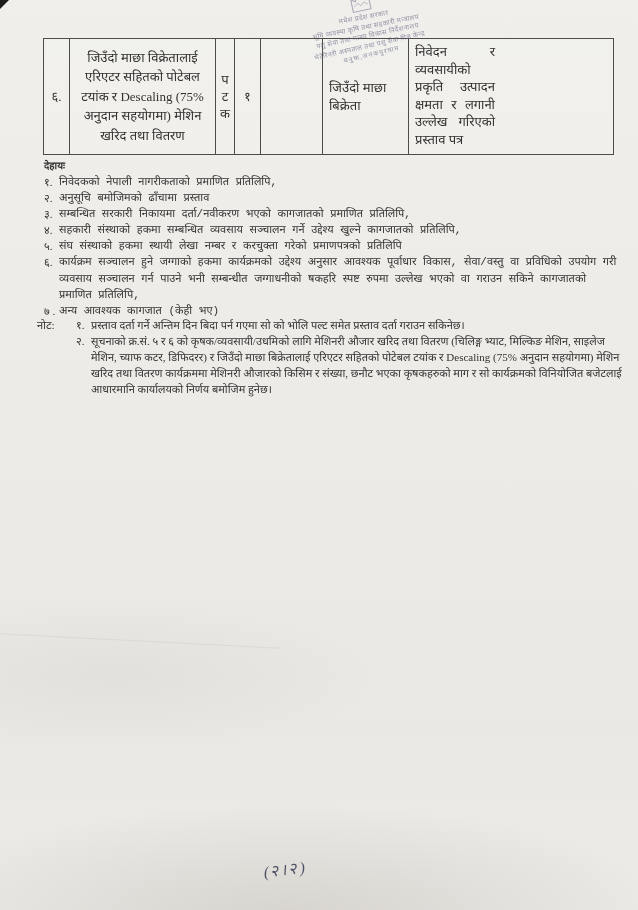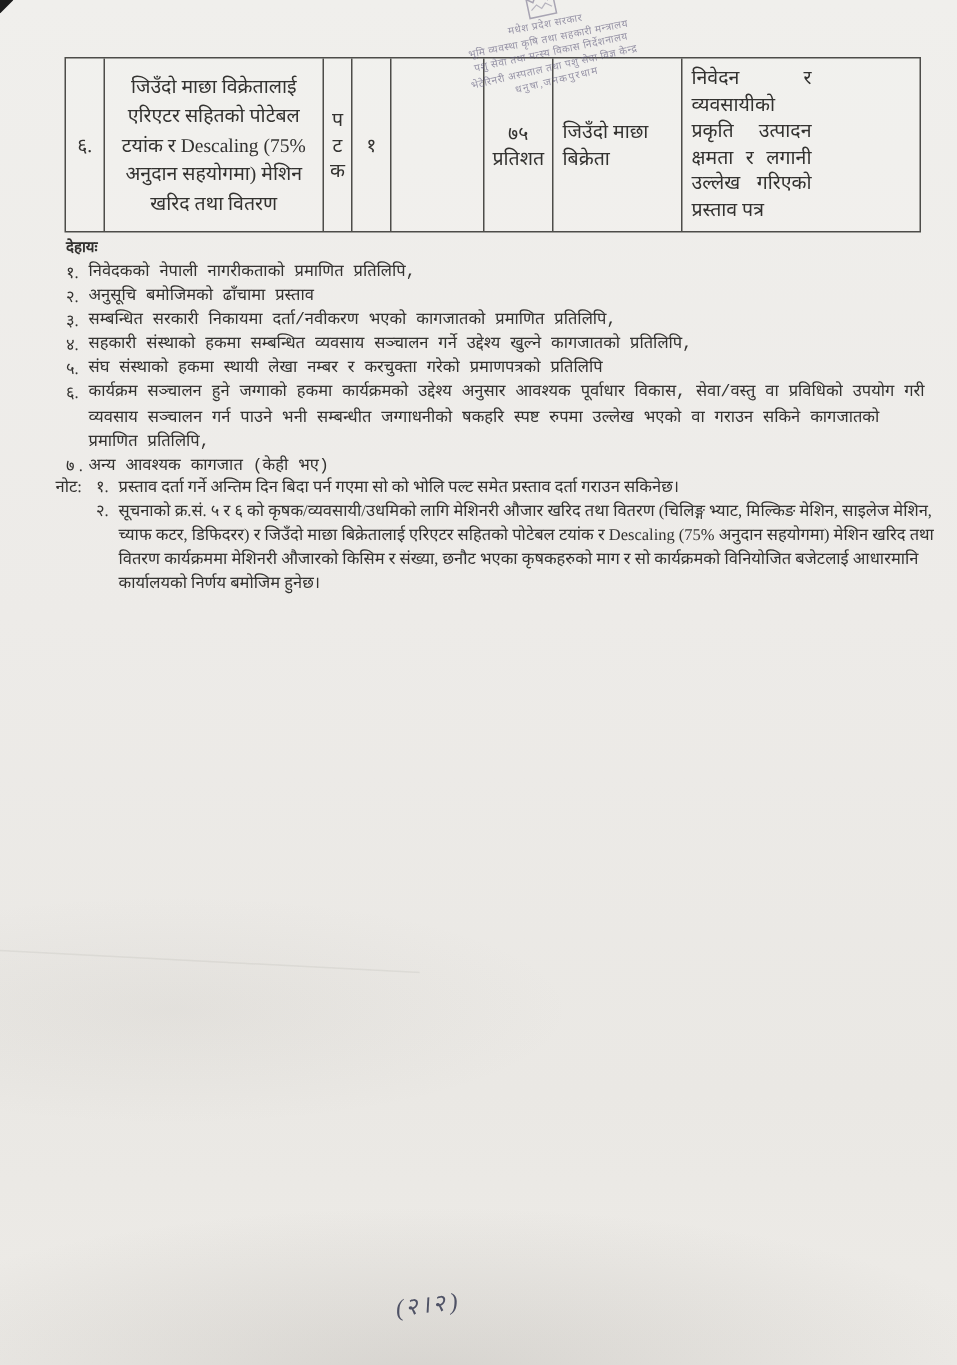--- a/index.html
+++ b/index.html
@@ -75,21 +75,21 @@
              text-align: justify; padding: 4px 5px 0 6px; line-height: 17.5px; }
 
   
   .details { position: absolute; left: 44px; top: 157px; width: 580px; }
   .details-heading { font-size: 10px; font-weight: bold; line-height: 17px; }
   .d-item { display: flex; font-size: 11px; line-height: 16.1px; }
   .d-item .num { flex: 0 0 15px; }
   .d-item .txt { flex: 1; font-family: Liberation Mono, monospace; }
 
   
-  .note { position: absolute; left: 37px; top: 317px; width: 588px; display: flex; font-size: 11px; line-height: 16.1px; }
+  .note { position: absolute; left: 37px; top: 317px; width: 588px; display: flex; font-size: 11px; line-height: 16.1px; gap: 12px; }
   .note-label { flex: 0 0 27px; }
   .note-items { flex: 1; }
   .n-item { display: flex; }
   .n-item .num { flex: 0 0 15px; }
   .n-item .txt { flex: 1; }
 
   
   .handwritten {
     position: absolute; left: 264px; top: 858px;
     font-size: 16px; color: #373b52;
@@ -121,21 +121,20 @@
 <div class="pricing-table">
   <div class="cell c-sn">६.</div>
   <div class="cell c-desc">जिउँदो माछा विक्रेतालाई एरिएटर सहितको पोटेबल टयांक र Descaling (75% अनुदान सहयोगमा) मेशिन खरिद तथा वितरण</div>
   <div class="cell c-unit">
     <span>प</span>
     <span>ट</span>
     <span>क</span>
   </div>
   <div class="cell c-qty">१</div>
   <div class="cell c-blank"></div>
-  <div class="cell c-sub">७५ प्रतिशत</div>
   <div class="cell c-ben">जिउँदो माछा बिक्रेता</div>
   <div class="cell c-doc">निवेदन र व्यवसायीको प्रकृति उत्पादन क्षमता र लगानी उल्लेख गरिएको प्रस्ताव पत्र</div>
 </div>
 
 <div class="details">
   <div class="details-heading">देहायः</div>
   <div class="d-item">
     <span class="num">१.</span>
     <span class="txt">निवेदकको नेपाली नागरीकताको प्रमाणित प्रतिलिपि,</span>
   </div>

